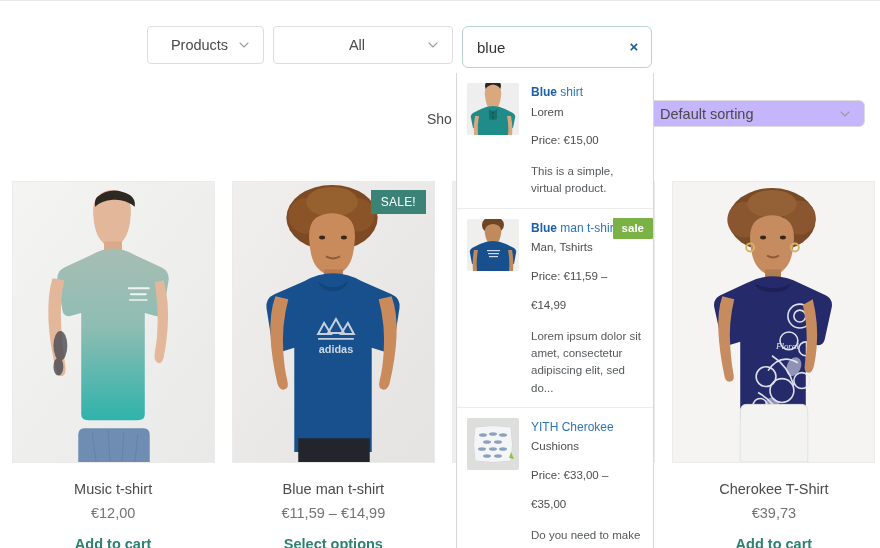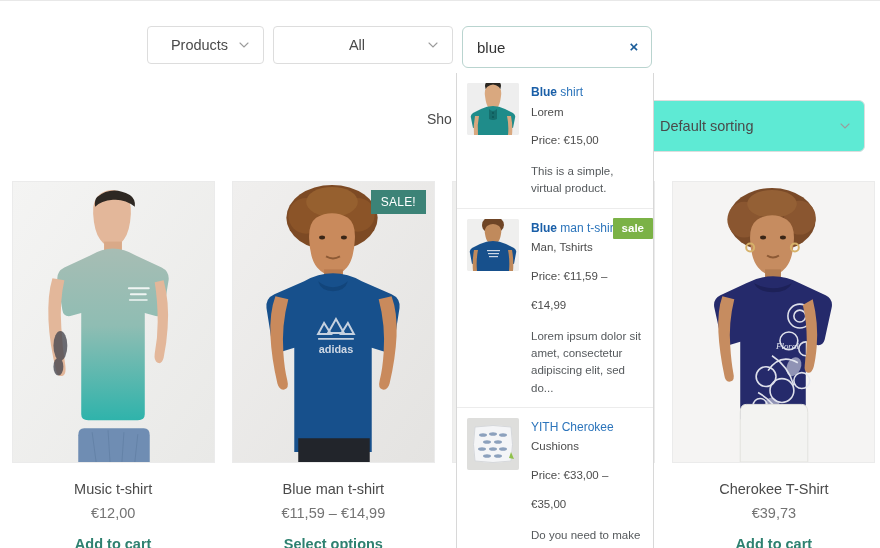--- a/index.html
+++ b/index.html
@@ -197,24 +197,24 @@
     color: #4a4a4a;
     white-space: nowrap;
     z-index: 5;
   }
 
   .sort-box {
     position: absolute;
     top: 99px;
     left: 645px;
     width: 220px;
-    height: 52px;
+    height: 27px;
     border: 1px solid #dddddd;
     border-radius: 6px;
-    background: #5eead4;
+    background: #c4b5fd;
     display: flex;
     align-items: center;
     padding: 0 32px 0 14px;
     font-size: 14.5px;
     color: #4a4a4a;
     z-index: 5;
   }
 
   
   .grid {

